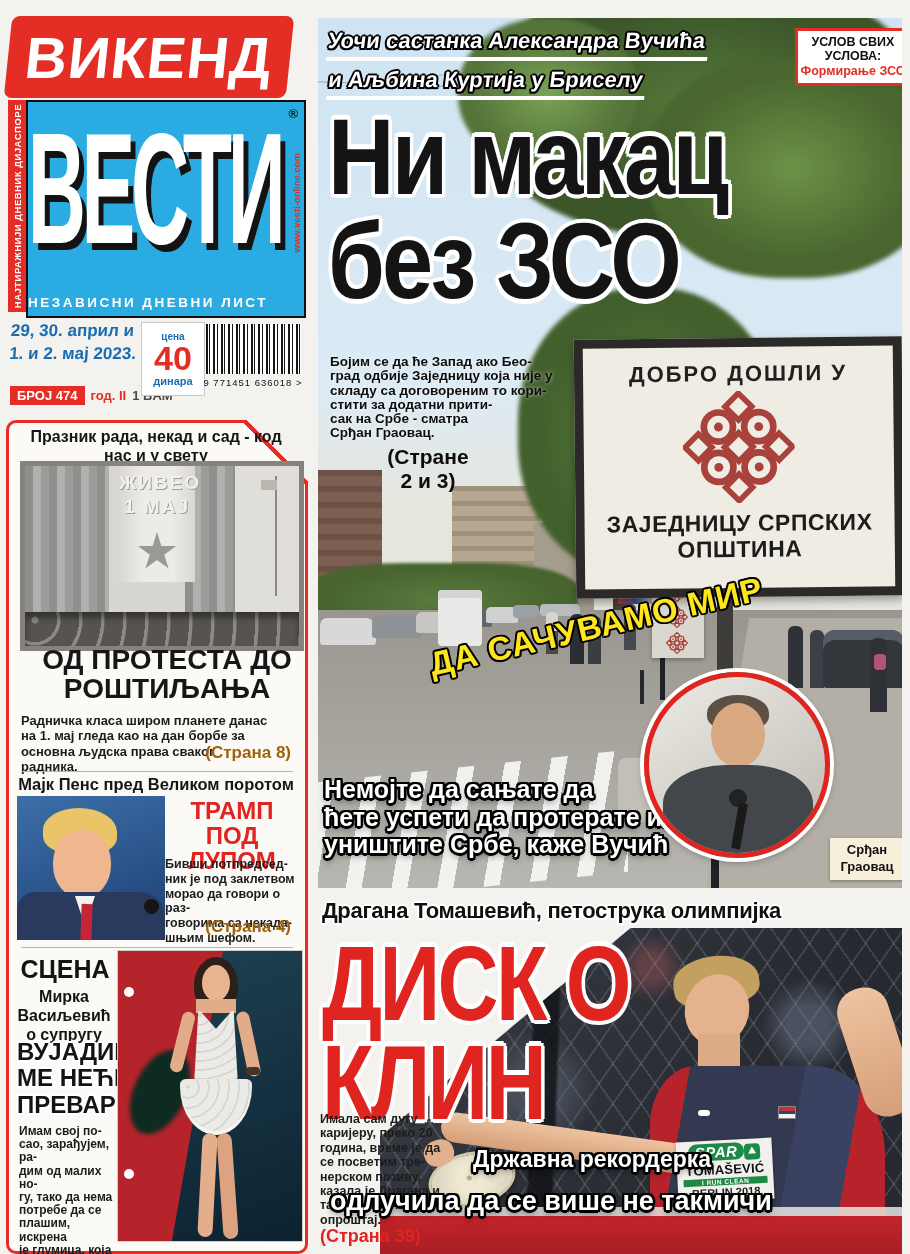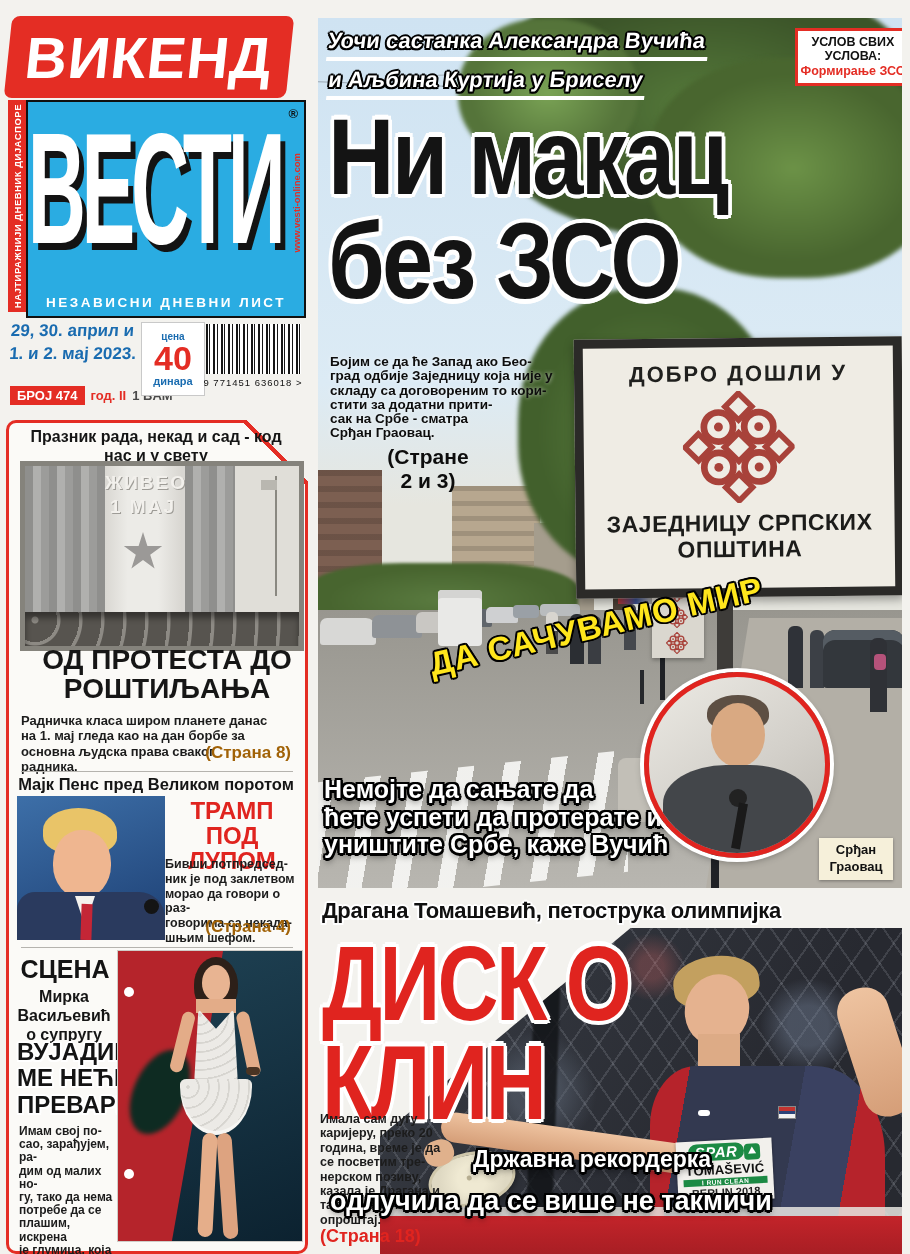--- a/index.html
+++ b/index.html
@@ -20,21 +20,21 @@
   .strip{left:8px;top:100px;width:18px;height:212px;background:#e42d24;color:#fff;
          display:flex;align-items:center;justify-content:center;}
   .strip span{writing-mode:vertical-rl;transform:rotate(180deg);font-size:9.5px;font-weight:700;letter-spacing:.5px;white-space:nowrap;}
   .vbox{left:26px;top:100px;width:276px;height:214px;background:#2aace2;border:2px solid #101010;}
   .vlogo{left:0;right:22px;top:2px;height:168px;display:flex;align-items:center;justify-content:center;}
   .vlogo span{font-size:130px;font-weight:800;letter-spacing:-7px;color:#fff;
               transform:scale(.62,1.22);text-shadow:8px 6px 0 #131313;}
   .vreg{top:4px;right:6px;font-size:13px;color:#101010;font-weight:700;}
   .vsite{right:2px;top:26px;height:150px;display:flex;align-items:center;}
   .vsite span{writing-mode:vertical-rl;transform:rotate(180deg);font-size:9.5px;font-weight:700;color:#e42d24;}
-  .vtag{left:0;right:0;bottom:6px;text-align:center;color:#fff;font-weight:800;font-size:13.5px;letter-spacing:2.5px;}
+  .vtag{left:0;right:0;bottom:6px;color:#fff;font-weight:800;font-size:13.5px;letter-spacing:2.5px;}
   .dateline{left:10px;top:320px;width:178px;color:#1a6cb0;font-weight:800;font-size:17px;line-height:1.35;transform:skewX(-4deg);}
   .issuerow{left:10px;top:386px;display:flex;gap:6px;align-items:center;}
   .issue-num{background:#e42d24;color:#fff;font-size:13px;font-weight:800;padding:2px 7px;}
   .issue-year{color:#e42d24;font-size:13px;font-weight:800;}
   .issue-bam{color:#4a4a4a;font-size:13px;font-weight:700;}
   .pricebox{left:141px;top:322px;width:62px;height:72px;background:#fff;border:1px solid #c9c9c9;
             display:flex;flex-direction:column;align-items:center;justify-content:center;}
   .price-l{font-size:10px;font-weight:800;color:#1a6cb0;}
   .price-v{font-size:34px;font-weight:800;color:#e42d24;line-height:.95;}
   .price-c{font-size:11px;font-weight:800;color:#1a6cb0;}
@@ -264,33 +264,33 @@
 ћете успети да протерате или
 уништите Србе, каже Вучић</div>
 
     <div class="ab inset" style="left:326px;top:654px;">
       <div class="ab" style="left:58px;top:18px;width:62px;height:36px;background:#5d4f43;border-radius:50% 50% 40% 40%;"></div>
       <div class="ab" style="left:62px;top:26px;width:54px;height:64px;background:#d9a982;border-radius:50%;"></div>
       <div class="ab" style="left:14px;top:88px;width:150px;height:92px;background:#43464a;border-radius:42% 42% 0 0;"></div>
       <div class="ab" style="left:80px;top:112px;width:18px;height:18px;background:#222;border-radius:50%;"></div>
       <div class="ab" style="left:86px;top:126px;width:9px;height:46px;background:#1a1a1a;transform:rotate(10deg);"></div>
     </div>
-    <div class="ab inset-label ml" style="left:501px;top:820px;width:62px;">Срђан
+    <div class="ab inset-label ml" style="left:512px;top:820px;width:62px;">Срђан
 Граовац</div>
   </div>
 
   <div class="ab leftbox">
     <div class="ab fold"></div>
 
     <div class="ab kick ml ctr" style="left:8px;top:5px;width:278px;font-size:16px;line-height:1.18;">Празник рада, некад и сад - код
 нас и у свету</div>
     <div class="ab mayday">
       <div class="ab" style="left:0;top:0;width:84px;height:146px;background:repeating-linear-gradient(90deg,#8f8f8d 0 8px,#b0b0ae 8px 16px,#9c9c9a 16px 24px);"></div>
       <div class="ab" style="left:160px;top:0;width:50px;height:146px;background:repeating-linear-gradient(90deg,#8f8f8d 0 8px,#b0b0ae 8px 16px,#9c9c9a 16px 24px);"></div>
-      <div class="ab" style="left:80px;top:0;width:76px;height:184px;background:linear-gradient(90deg,#d9d7d2,#ecebe7 30%,#ecebe7 70%,#d9d7d2);">
+      <div class="ab" style="left:94px;top:0;width:76px;height:116px;background:linear-gradient(90deg,#d9d7d2,#ecebe7 30%,#ecebe7 70%,#d9d7d2);">
         <div class="ctr" style="margin-top:6px;font-size:19px;font-weight:800;letter-spacing:2px;color:#f2f0ec;text-shadow:1px 1px 0 #9e9c97;">ЖИВЕО</div>
         <div class="ctr" style="margin-top:2px;font-size:19px;font-weight:800;letter-spacing:2px;color:#f2f0ec;text-shadow:1px 1px 0 #9e9c97;">1 МАЈ</div>
         <div style="width:40px;height:40px;margin:14px auto 0;background:#9b9997;clip-path:polygon(50% 0%,61% 35%,98% 35%,68% 57%,79% 91%,50% 70%,21% 91%,32% 57%,2% 35%,39% 35%);"></div>
       </div>
       <div class="ab" style="left:210px;top:0;width:64px;height:146px;background:#e0ded8;">
         <div class="ab" style="left:40px;top:10px;width:2px;height:120px;background:#8a8881;"></div>
         <div class="ab" style="left:26px;top:14px;width:16px;height:10px;background:#b9b7b0;"></div>
       </div>
       <div class="ab" style="left:0;bottom:0;width:274px;height:34px;background:#57544f repeating-radial-gradient(circle at 10px 8px,#8d8a84 0 3px,rgba(0,0,0,0) 4px 22px);box-shadow:inset 0 6px 6px rgba(0,0,0,.4);"></div>
     </div>
@@ -382,17 +382,17 @@
   <div class="ab sp-head ow-lg ml" style="left:322px;top:934px;width:380px;">ДИСК О
 КЛИН</div>
   <div class="ab sp-body ml" style="left:320px;top:1112px;width:132px;">Имала сам дугу
 каријеру, преко 20
 година, време је да
 се посветим тре-
 нерском позиву,
 казала је Драгана и
 тако најавила
 опроштај.</div>
-  <div class="ab pageref red" style="left:320px;top:1226px;font-size:18px;">(Страна 18)</div>
+  <div class="ab pageref red" style="left:320px;top:1226px;font-size:18px;">(Страна 39)</div>
   <div class="ab sp-cap1 ob-lg" style="left:473px;top:1146px;">Државна рекордерка</div>
   <div class="ab sp-cap2 ob-lg" style="left:330px;top:1186px;">одлучила да се више не такмичи</div>
 
 </div>
 
 </body></html>

